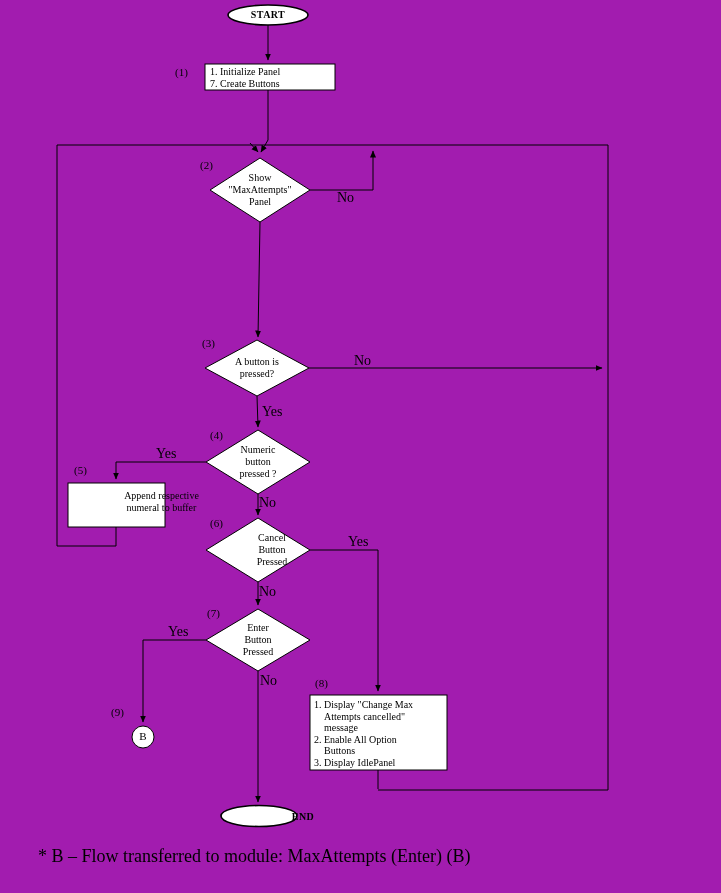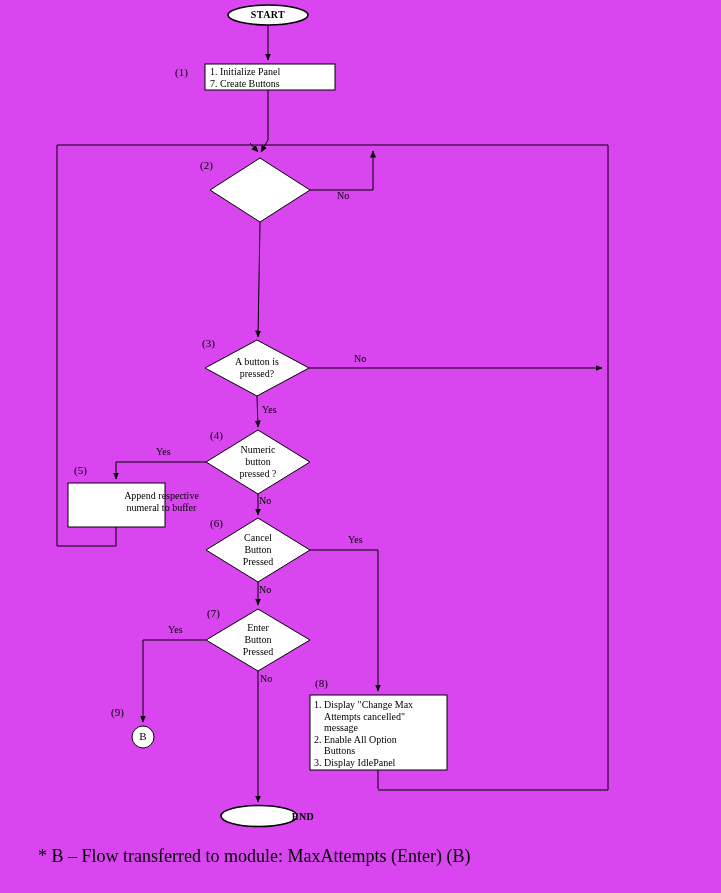--- a/index.html
+++ b/index.html
@@ -1,29 +1,29 @@
 <!DOCTYPE html>
 <html><head>
 <meta charset="utf-8">
 <style>
   html,body { margin:0; padding:0; background:#ffffff; }
   .stage {
-    position:relative; width:721px; height:893px; background:#d946ef;
+    position:relative; width:721px; height:893px; background:#a21caf;
     font-family:"Liberation Serif","DejaVu Serif",serif; color:#000;
     overflow:hidden;
   }
   .layer { position:absolute; left:0; top:0; width:721px; height:893px; }
   svg.layer { pointer-events:none; }
   .txt { position:absolute; }
   .node-text { font-size:10px; line-height:12px; }
   .center { text-align:center; }
   .pre { white-space:pre-wrap; }
   .preline { white-space:pre-line; }
   .ref { font-size:11px; }
-  .edge-label { font-size:10px; }
+  .edge-label { font-size:14px; }
   .terminator-label { font-weight:bold; font-size:10px; letter-spacing:0.4px; text-align:center; }
   .footnote { font-size:18px; }
   .shape { fill:#ffffff; stroke:#000000; stroke-width:1; }
   .term { stroke-width:1.6; }
   .edge { fill:none; stroke:#000000; stroke-width:1; }
 </style>
 </head>
 <body>
 
 <div class="stage">
@@ -76,28 +76,31 @@
     <div class="txt ref" style="left:202px; top:337px;">(3)</div>
     <div class="txt ref" style="left:210px; top:429px;">(4)</div>
     <div class="txt ref" style="left:74px;  top:464px;">(5)</div>
     <div class="txt ref" style="left:210px; top:517px;">(6)</div>
     <div class="txt ref" style="left:207px; top:607px;">(7)</div>
     <div class="txt ref" style="left:315px; top:677px;">(8)</div>
     <div class="txt ref" style="left:111px; top:706px;">(9)</div>
 
     <div class="txt node-text pre" style="left:210px; top:66px; width:122px;">1. Initialize Panel
 7. Create Buttons</div>
+    <div class="txt node-text preline center" style="left:208px; top:172px; width:104px;">Show
+"MaxAttempts"
+Panel</div>
     <div class="txt node-text preline center" style="left:206px; top:444px; width:104px;">Numeric
 button
 pressed ?</div>
     <div class="txt node-text preline center" style="left:203px; top:356px; width:108px;">A button is
 pressed?</div>
     <div class="txt node-text preline center" style="left:70px; top:490px; width:93px;padding-left:45px;">Append respective
 numeral to buffer</div>
-    <div class="txt node-text preline center" style="left:206px; top:532px; width:104px;">Cancel
+    <div class="txt node-text preline center" style="left:220px; top:532px; width:104px;">Cancel
 Button
 Pressed</div>
     <div class="txt node-text preline center" style="left:206px; top:622px; width:104px;">Enter
 Button
 Pressed</div>
     <div class="txt node-text pre" style="left:314px; top:699px; width:130px; line-height:11.5px;">1. Display "Change Max
     Attempts cancelled"
     message
 2. Enable All Option
     Buttons

